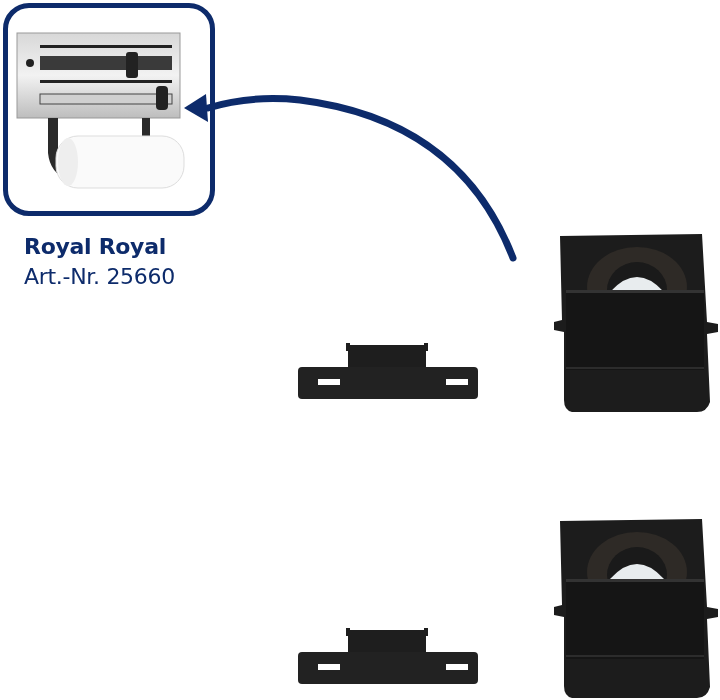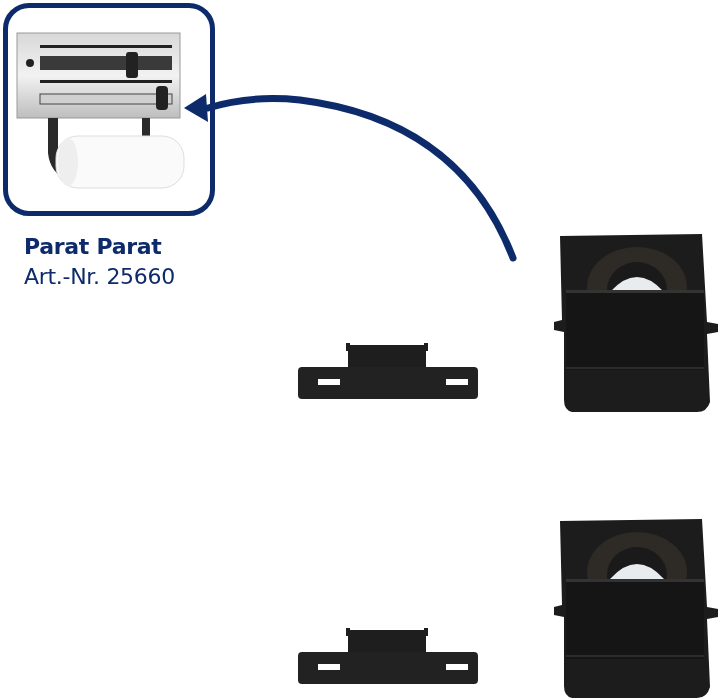--- a/index.html
+++ b/index.html
@@ -37,21 +37,21 @@
     <rect x="48" y="128" width="128" height="52" rx="22" fill="#fafafa" stroke="#ddd"></rect>
     <ellipse cx="60" cy="154" rx="10" ry="24" fill="#eeeeee"></ellipse>
   </svg>
 </div>
 
 <svg class="abs" style="left:0;top:0" width="720" height="700">
   <path d="M513 258 Q460 120 300 100 Q250 95 208 108" fill="none" stroke="#0d2b6b" stroke-width="7" stroke-linecap="round"></path>
   <polygon points="184,108 206,94 208,122" fill="#0d2b6b"></polygon>
 </svg>
 
-<div class="title">Parat Parat</div>
+<div class="title">Royal Royal</div>
 <div class="artnr">Art.-Nr. 25660</div>
 
 <svg class="abs" style="left:552px;top:232px" width="168" height="182" viewBox="0 0 168 182">
   <path d="M8 4 L150 2 L155 90 L166 92 L166 100 L155 102 L158 170 Q155 180 145 180 L20 180 Q12 178 12 168 L12 100 L2 98 L2 90 L10 88 Z" fill="#1c1c1c"></path>
   <ellipse cx="85" cy="55" rx="50" ry="40" fill="#2e2a26"></ellipse>
   <ellipse cx="85" cy="58" rx="30" ry="28" fill="#1a1a1a"></ellipse>
   <path d="M58 60 Q85 30 112 60 Z" fill="#e8ecee"></path>
   <rect x="14" y="58" width="138" height="80" fill="#151515"></rect>
   <rect x="14" y="58" width="138" height="3" fill="#333"></rect>
   <rect x="14" y="135" width="138" height="2" fill="#2c2c2c"></rect>

